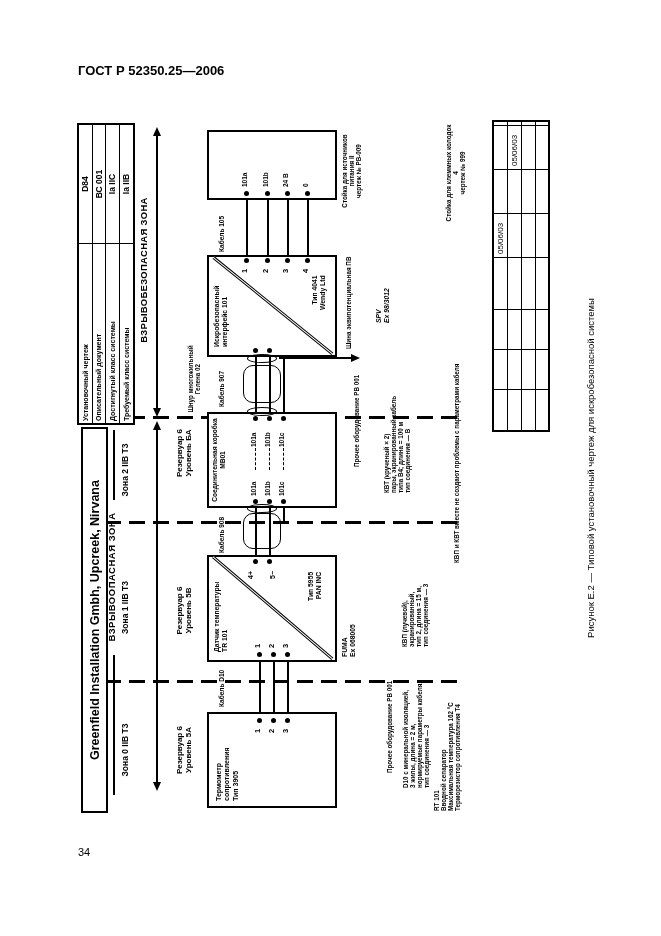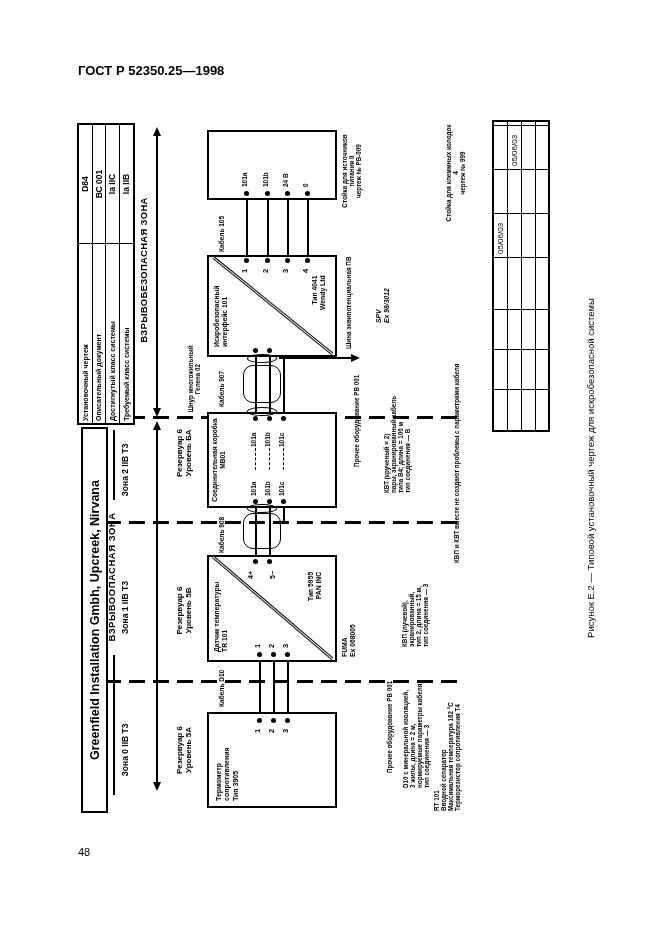--- a/index.html
+++ b/index.html
@@ -33,22 +33,22 @@
   .infotable div{border-right:1.2px solid #000;border-bottom:1.2px solid #000;
                  font-size:7px;font-weight:bold;display:flex;align-items:center;padding:0 2px;overflow:hidden;white-space:nowrap;}
   .infotable div:nth-child(2n){justify-content:center;font-size:8.5px;border-right:none;}
   .infotable div:nth-last-child(-n+2){border-bottom:none;}
   .tbl-line{position:absolute;background:#000;}
   .note{line-height:1.12;}
 </style>
 </head>
 <body>
 
-<div class="t" style="left:78px;top:64px;font-size:13px;">ГОСТ Р 52350.25—1998</div>
-<div class="t" style="left:78px;top:846px;font-size:11px;font-weight:normal;">48</div>
+<div class="t" style="left:78px;top:64px;font-size:13px;">ГОСТ Р 52350.25—2006</div>
+<div class="t" style="left:78px;top:846px;font-size:11px;font-weight:normal;">34</div>
 
 <div class="captionstrip">
   <div class="t tc" style="left:0;top:2px;width:400px;font-weight:normal;font-size:9.5px;">Рисунок Е.2 — Типовой установочный чертеж для искробезопасной системы</div>
 </div>
 
 <div class="titleblock">
   <div class="tbl-line" style="left:0;top:13px;width:308px;height:1px;"></div>
   <div class="tbl-line" style="left:0;top:27px;width:308px;height:1px;"></div>
   <div class="tbl-line" style="left:0;top:41px;width:308px;height:1px;"></div>
   <div class="tbl-line" style="left:40px;top:0;width:1px;height:54px;"></div>

